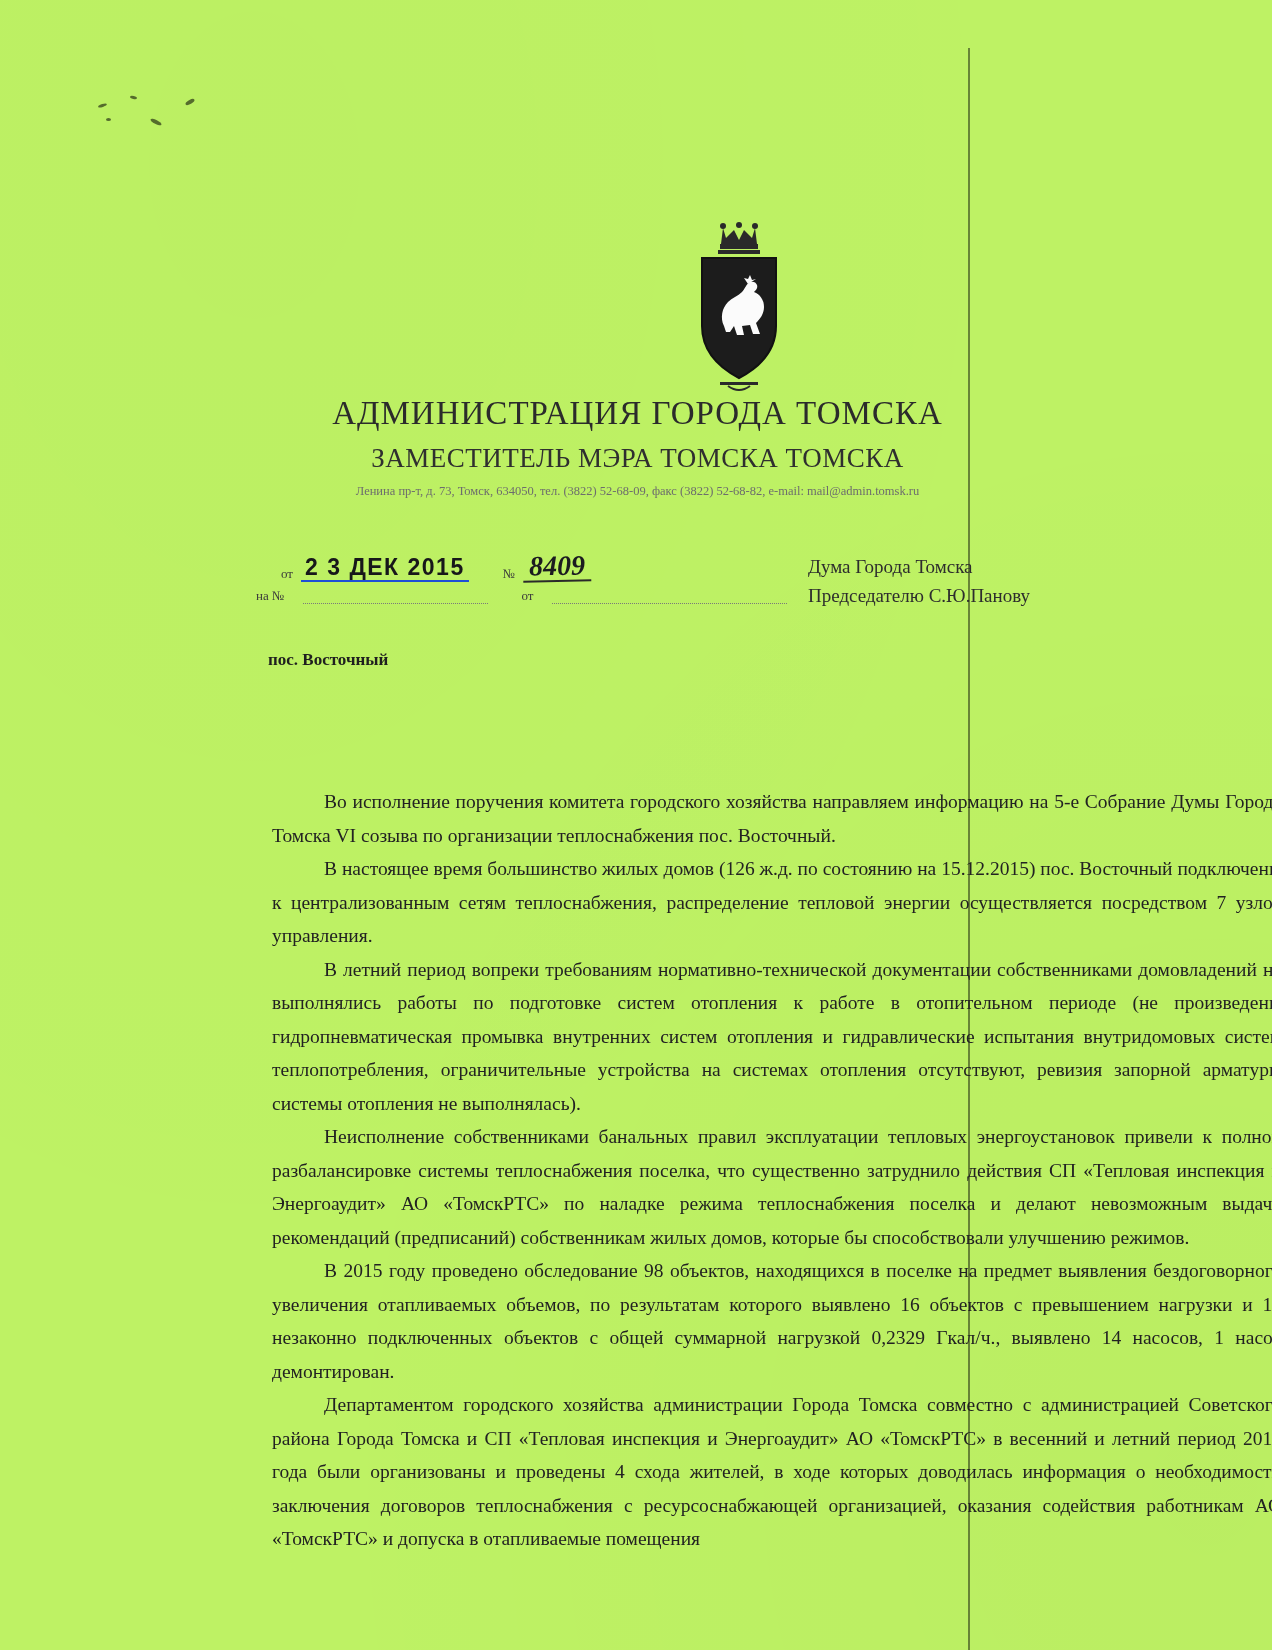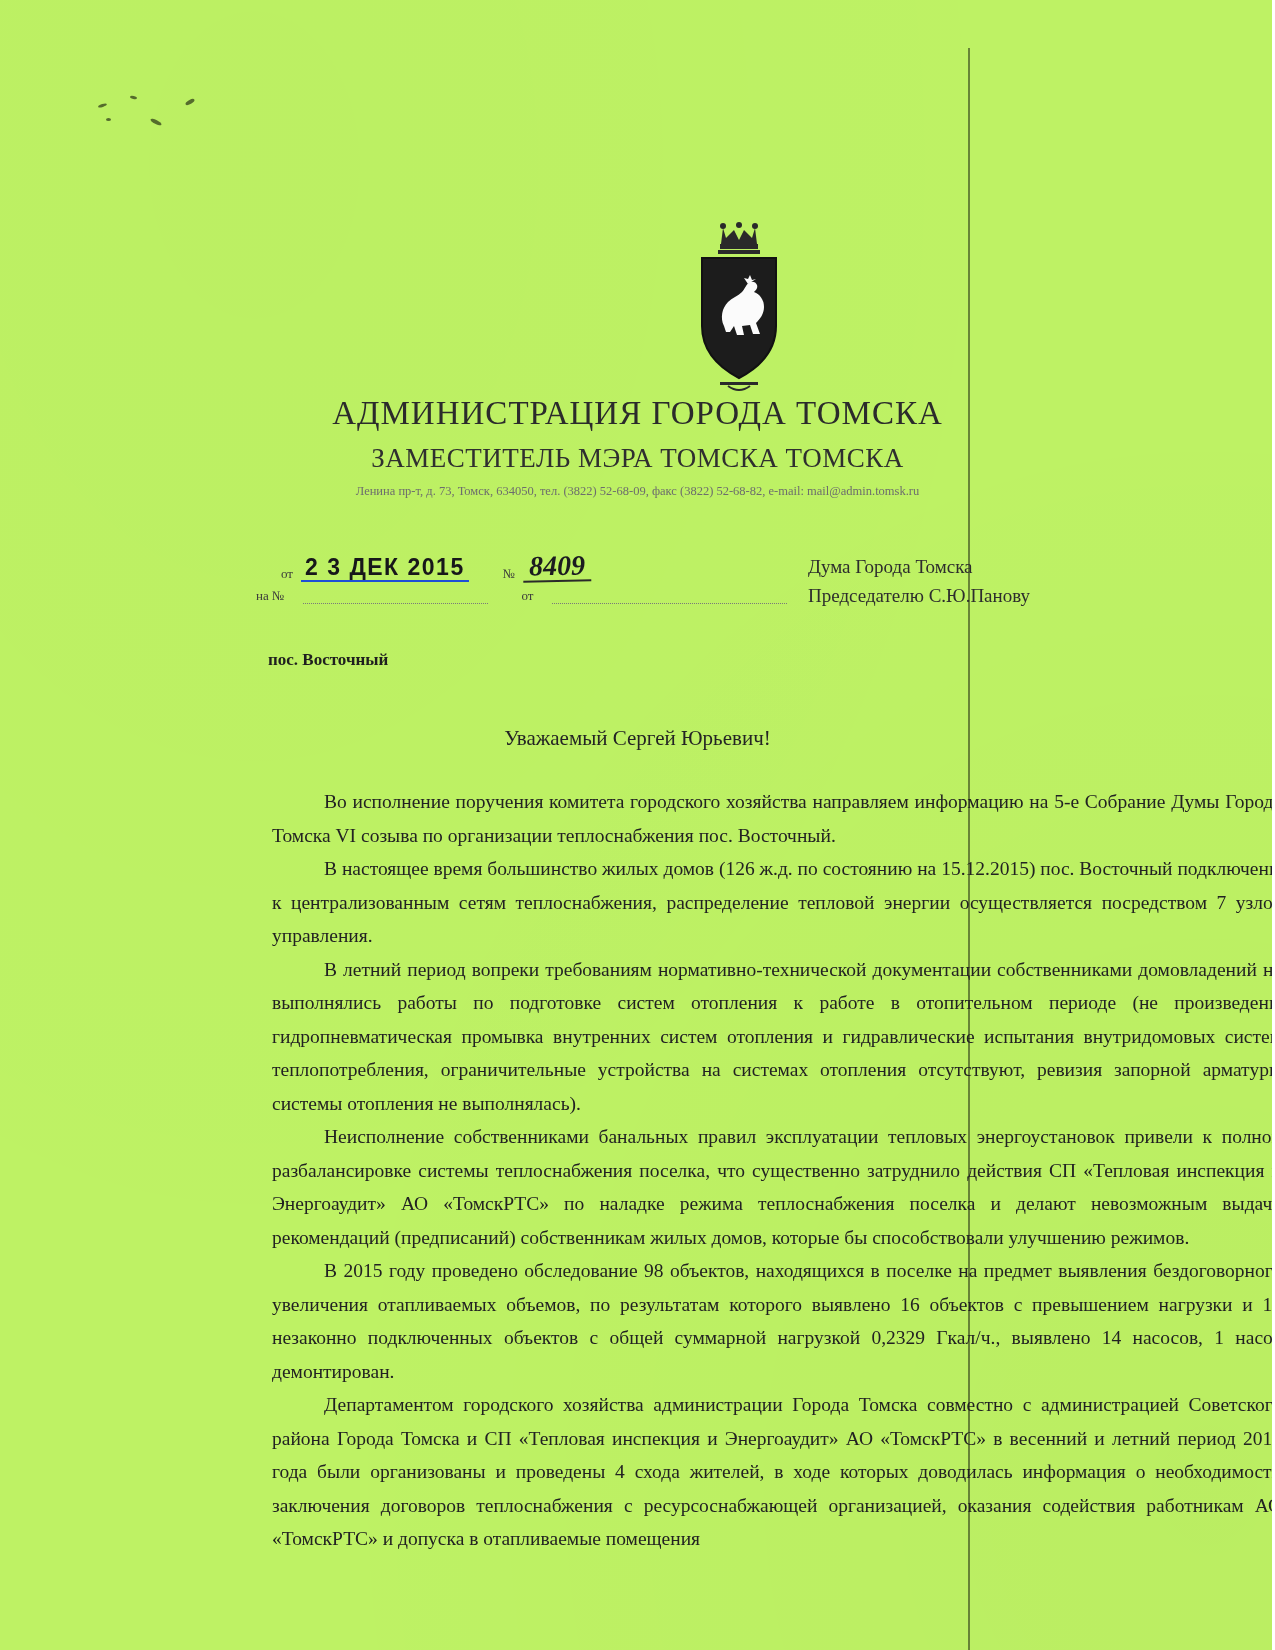--- a/index.html
+++ b/index.html
@@ -259,21 +259,20 @@
 
   <div class="addressee">
     <div>Дума Города Томска</div>
     <div>Председателю С.Ю.Панову</div>
   </div>
 
   <div class="subject">
     <div>пос. Восточный</div>
   </div>
 
-  <div class="greeting">Уважаемый Сергей Юрьевич!</div>
 
   <div class="body-text blur-soft">
     <p>Во исполнение поручения комитета городского хозяйства направляем информацию на 5-е Собрание Думы Города Томска VI созыва по организации теплоснабжения пос. Восточный.</p>
     <p>В настоящее время большинство жилых домов (126 ж.д. по состоянию на 15.12.2015) пос. Восточный подключены к централизованным сетям теплоснабжения, распределение тепловой энергии осуществляется посредством 7 узлов управления.</p>
     <p>В летний период вопреки требованиям нормативно-технической документации собственниками домовладений не выполнялись работы по подготовке систем отопления к работе в отопительном периоде (не произведены гидропневматическая промывка внутренних систем отопления и гидравлические испытания внутридомовых систем теплопотребления, ограничительные устройства на системах отопления отсутствуют, ревизия запорной арматуры системы отопления не выполнялась).</p>
     <p>Неисполнение собственниками банальных правил эксплуатации тепловых энергоустановок привели к полной разбалансировке системы теплоснабжения поселка, что существенно затруднило действия СП «Тепловая инспекция и Энергоаудит» АО «ТомскРТС» по наладке режима теплоснабжения поселка и делают невозможным выдачу рекомендаций (предписаний) собственникам жилых домов, которые бы способствовали улучшению режимов.</p>
     <p>В 2015 году проведено обследование 98 объектов, находящихся в поселке на предмет выявления бездоговорного увеличения отапливаемых объемов, по результатам которого выявлено 16 объектов с превышением нагрузки и 19 незаконно подключенных объектов с общей суммарной нагрузкой 0,2329 Гкал/ч., выявлено 14 насосов, 1 насос демонтирован.</p>
     <p>Департаментом городского хозяйства администрации Города Томска совместно с администрацией Советского района Города Томска и СП «Тепловая инспекция и Энергоаудит» АО «ТомскРТС» в весенний и летний период 2015 года были организованы и проведены 4 схода жителей, в ходе которых доводилась информация о необходимости заключения договоров теплоснабжения с ресурсоснабжающей организацией, оказания содействия работникам АО «ТомскРТС» и допуска в отапливаемые помещения</p>
   </div>
 

